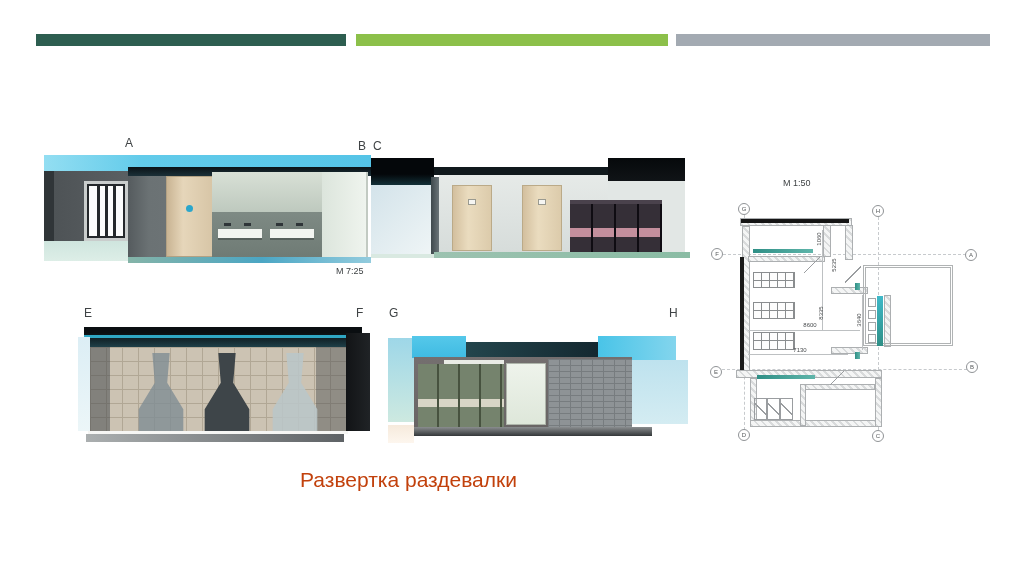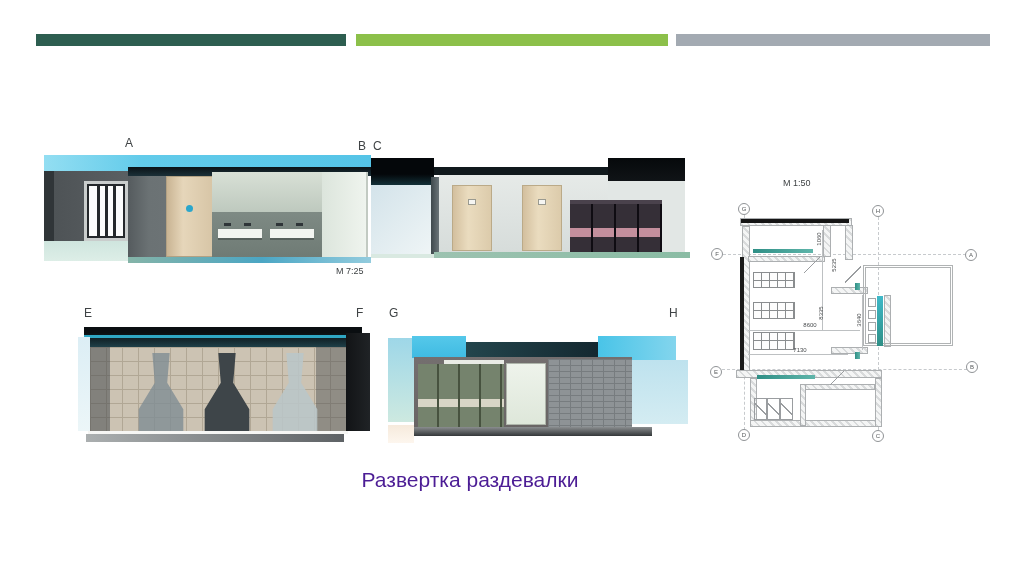--- a/index.html
+++ b/index.html
@@ -4,22 +4,22 @@
 <style>
   html,body{margin:0;padding:0;}
   body{
     width:1024px;height:574px;position:relative;background:#ffffff;
     font-family:"Liberation Sans", sans-serif;overflow:hidden;
   }
   .abs{position:absolute;}
   .accent-bar{position:absolute;top:34px;height:12px;}
   .elev-label{position:absolute;font-size:12px;color:#3F4345;letter-spacing:.5px;}
   .scale-lbl{position:absolute;font-size:9px;color:#3F4345;}
-  .slide-title{position:absolute;left:300px;top:468px;width:340px;text-align:center;
-    font-size:21px;color:#4c1d95;}
+  .slide-title{position:absolute;left:300px;top:468px;width:340px;
+    font-size:21px;color:#c2410c;}
   
   .wall{position:absolute;background:repeating-linear-gradient(45deg,#D8DADB 0 2px,#F4F5F5 2px 5px);
     border:1px solid #ACAFB1;box-sizing:border-box;}
   .bubble{position:absolute;width:12px;height:12px;border:1px solid #909396;border-radius:50%;
     background:#fff;font-size:6px;color:#55585A;display:flex;align-items:center;justify-content:center;
     box-sizing:border-box;}
   .gridline-v{position:absolute;width:0;border-left:1px dashed #C7CACD;}
   .gridline-h{position:absolute;height:0;border-top:1px dashed #C7CACD;}
   .dim{position:absolute;font-size:6px;color:#4A4D4F;text-align:center;width:26px;height:8px;line-height:8px;}
   .dim.v{transform:rotate(-90deg);}

